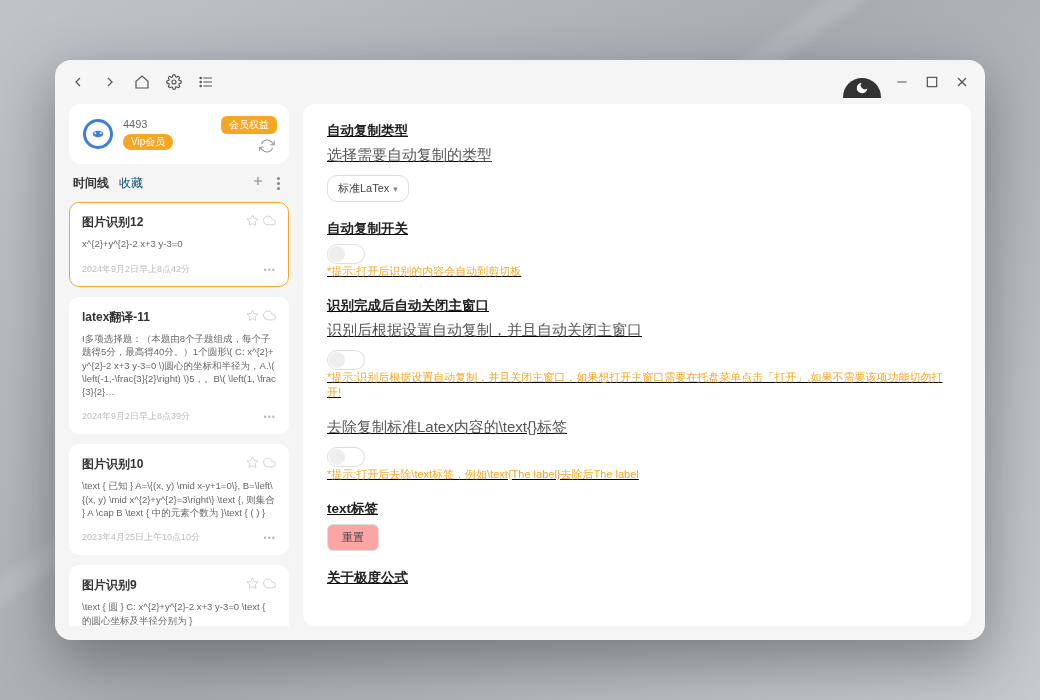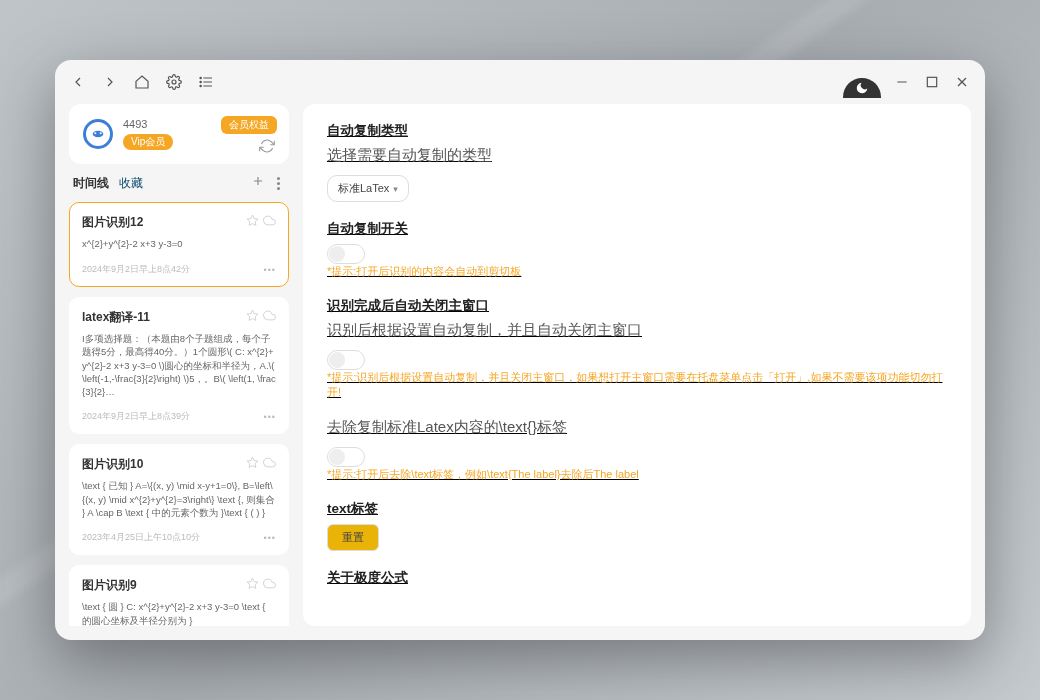--- a/index.html
+++ b/index.html
@@ -103,21 +103,21 @@
 .toggle {
   width: 38px; height: 20px; border: 1px solid #ddd; border-radius: 20px;
   position: relative; cursor: pointer; background: #fff;
 }
 .toggle::after {
   content: ""; position: absolute; top: 1px; left: 1px; width: 16px; height: 16px;
   background: #eee; border-radius: 50%;
 }
 .tip { font-size: 11px; color: #f5a623; margin-top: 0; font-weight: 500; }
 .btn {
-  border: 1px solid #ddd; background: #eab308; border-radius: 6px;
+  border: 1px solid #ddd; background: #fca5a5; border-radius: 6px;
   padding: 5px 14px; font-size: 11px; color: #444; cursor: pointer;
 }
 </style>
 </head>
 <body>
 
 <div class="bg-overlay"></div>
 
 <div class="window">
 

